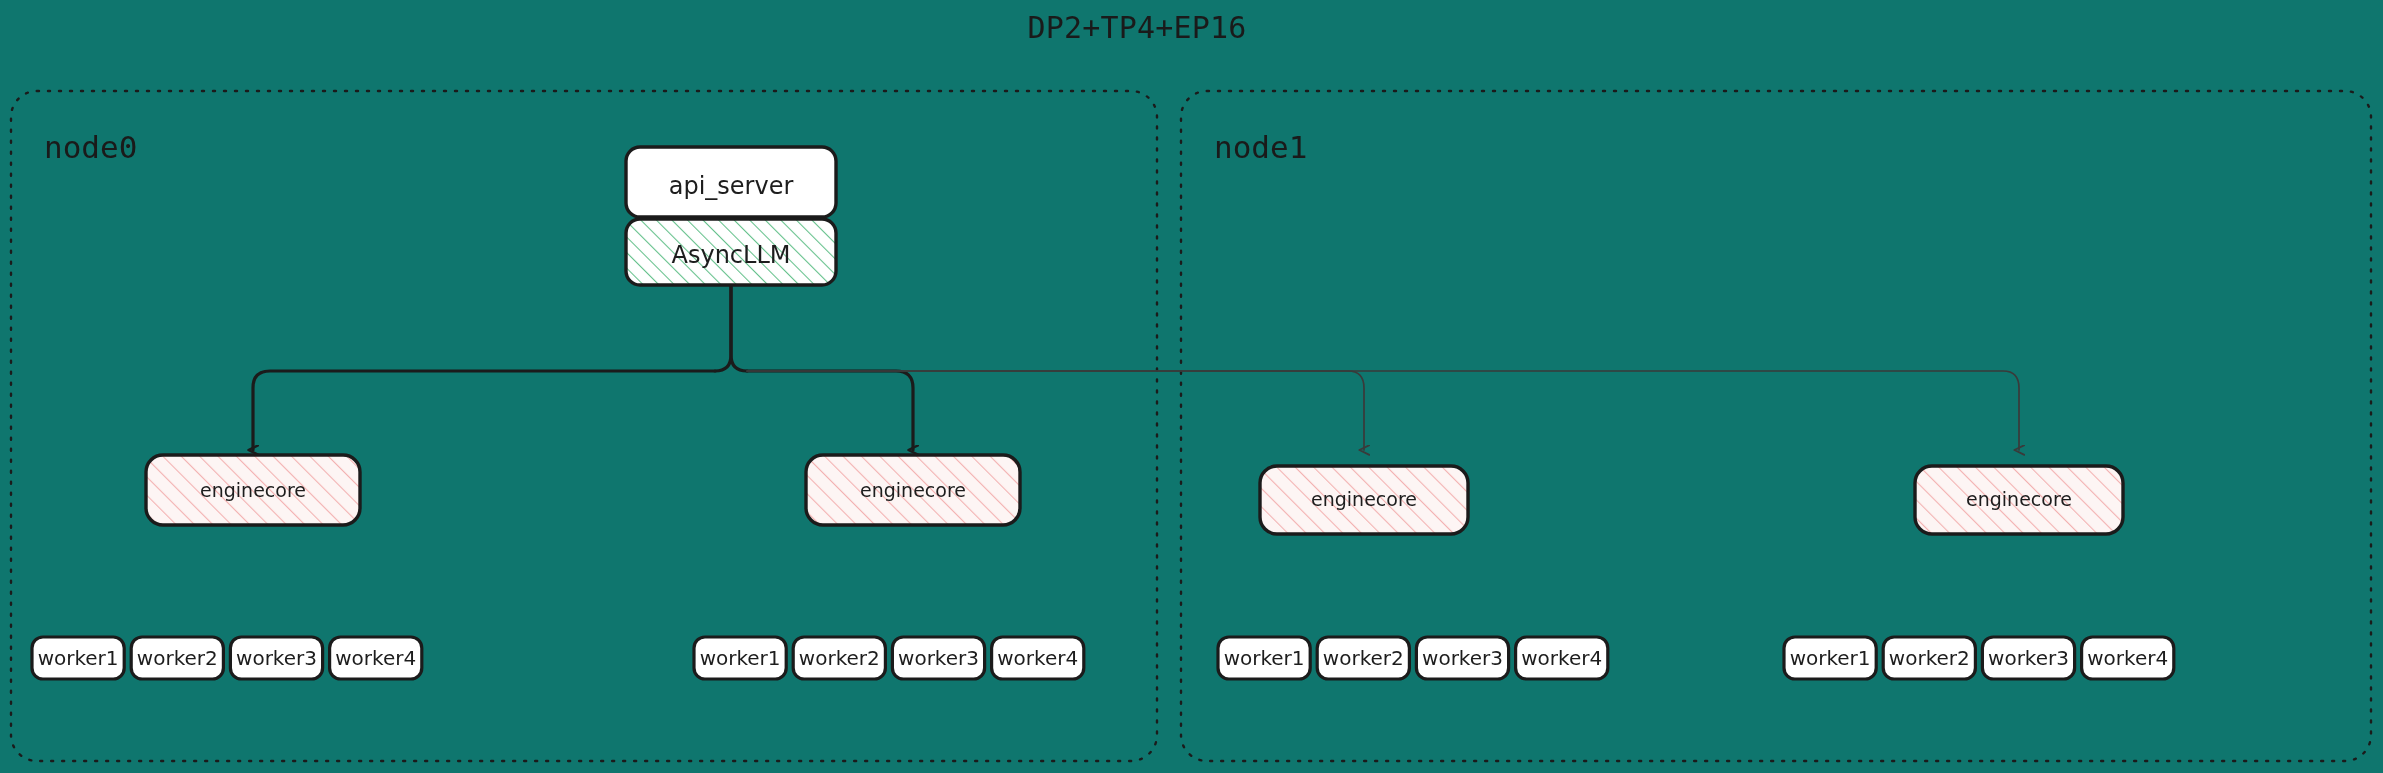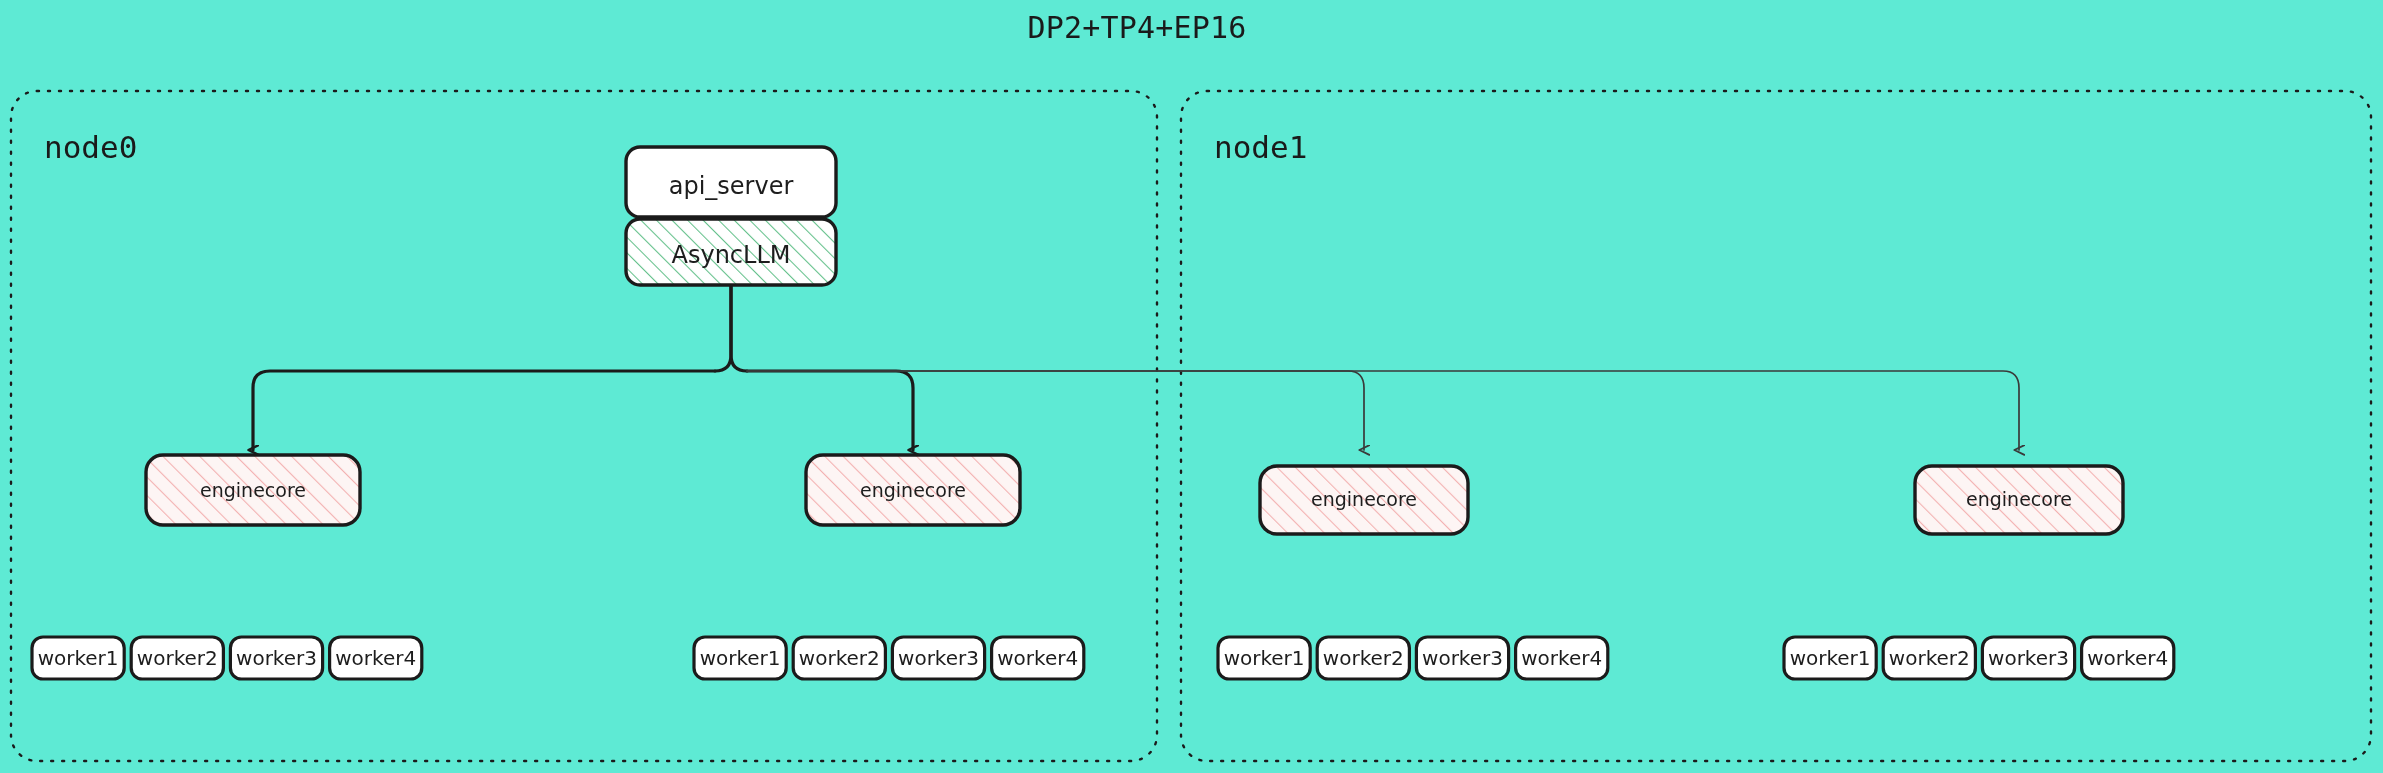--- a/index.html
+++ b/index.html
@@ -8,21 +8,21 @@
     padding: 0;
     background: #ffffff;
   }
   body {
     font-family: "DejaVu Sans", sans-serif;
   }
   #canvas {
     position: relative;
     width: 2383px;
     height: 773px;
-    background: #5eead4;
+    background: #0f766e;
     overflow: hidden;
   }
   #diagram-svg {
     position: absolute;
     left: 0;
     top: 0;
     width: 2383px;
     height: 773px;
   }
   .ttl {

